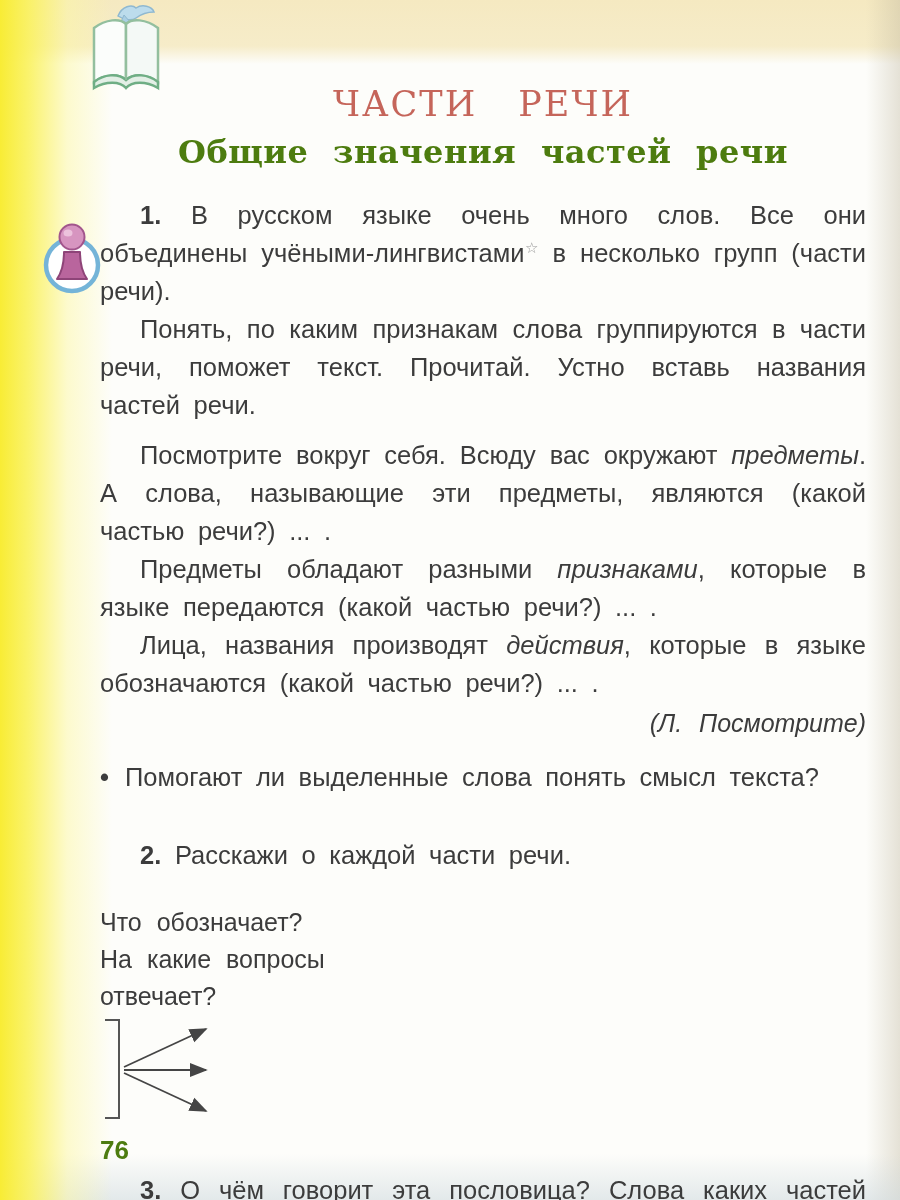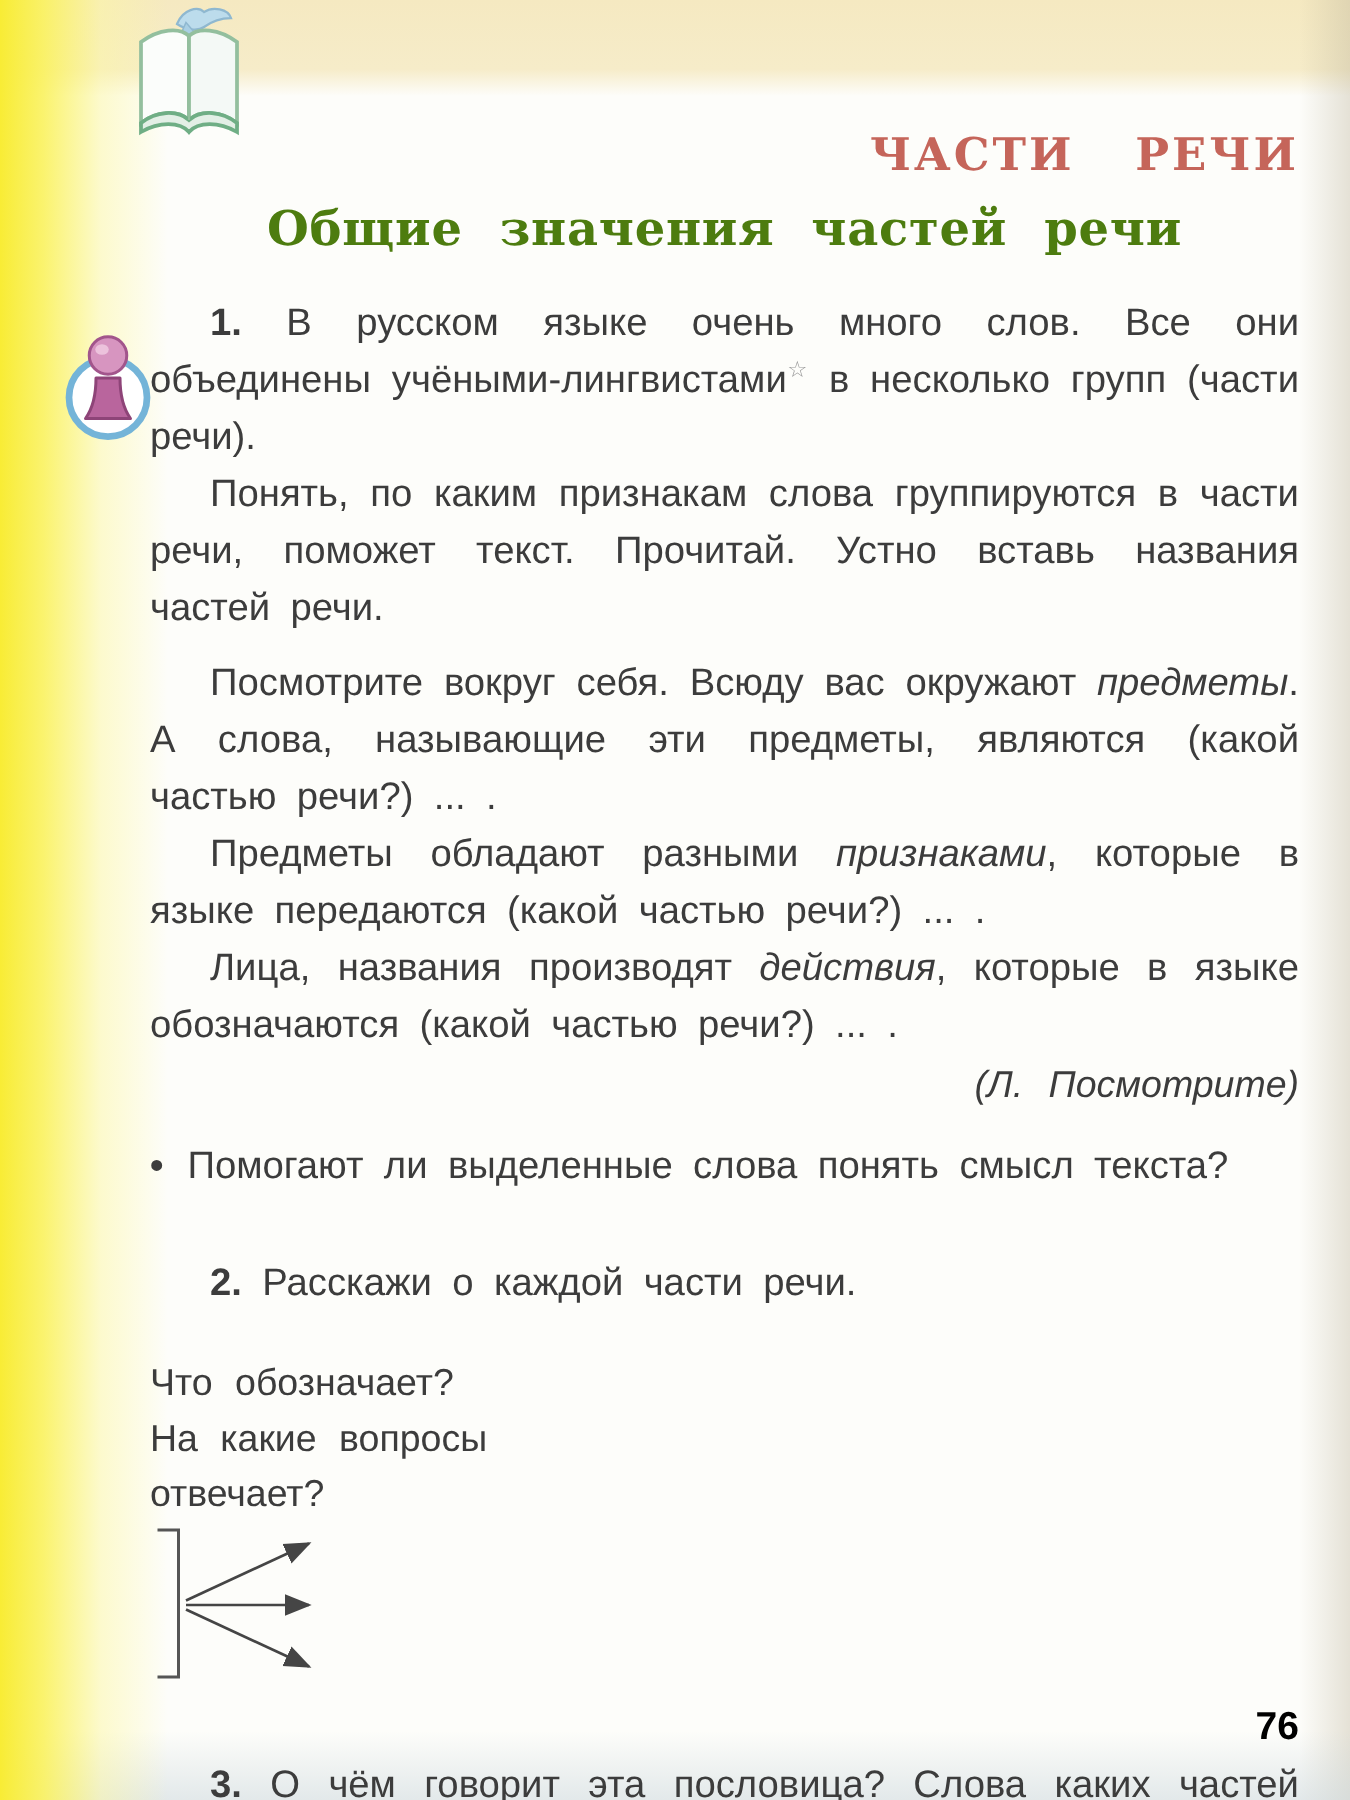--- a/index.html
+++ b/index.html
@@ -18,22 +18,22 @@
     background:linear-gradient(to top,rgba(205,216,221,0.55),rgba(205,216,221,0));}
   .left-edge{position:absolute;top:0;left:0;bottom:0;width:112px;
     background:linear-gradient(to right,#f8ec35 0%,rgba(250,242,95,0.9) 26%,rgba(252,247,160,0.5) 60%,rgba(255,255,255,0) 100%);}
 
   .book-icon{position:absolute;left:80px;top:2px;}
   .info-icon{position:absolute;left:40px;top:218px;}
 
   .content{position:absolute;left:100px;top:82px;width:766px;}
 
   .title{
-    font-family:"DejaVu Serif",serif;font-weight:bold;text-align:right;
-    font-size:30px;letter-spacing:2px;word-spacing:28px;line-height:44px;
+    font-family:"DejaVu Serif",serif;font-weight:normal;text-align:center;
+    font-size:35px;letter-spacing:2px;word-spacing:28px;line-height:44px;
   }
   .subtitle{
     font-family:"DejaVu Serif",serif;font-weight:bold;text-align:center;
     font-size:32px;letter-spacing:0.5px;word-spacing:13px;line-height:40px;margin-top:6px;
   }
   .para{
     font-size:25.5px;line-height:38px;text-align:justify;word-spacing:6.5px;
     text-indent:40px;margin:0;
   }
   .tight{margin-top:0;}
@@ -53,22 +53,22 @@
   .diagram{display:flex;align-items:flex-start;margin-top:28px;flex-direction:column;}
   .diagram-questions{width:288px;font-size:25px;line-height:37px;word-spacing:8px;padding-top:2px;}
   .diagram-svg{flex:0 0 auto;}
   .diagram-parts{margin-left:22px;font-weight:bold;font-size:25.5px;line-height:32px;padding-top:4px;word-spacing:5px;}
 
   .proverb{
     font-size:27px;font-style:italic;letter-spacing:1px;word-spacing:22px;
     margin:16px 0 0 40px;
   }
   .page-number{
-    position:absolute;left:100px;bottom:34px;width:766px;text-align:right;
-    font-weight:bold;font-size:26px;color:#000000;
+    position:absolute;left:100px;bottom:34px;width:766px;text-align:left;
+    font-weight:bold;font-size:26px;color:#4d7c0f;
   }
 </style>
 </head>
 <body>
 
 <div class="top-band"></div>
 <div class="right-edge"></div>
 <div class="bottom-edge"></div>
 <div class="left-edge"></div>
 

